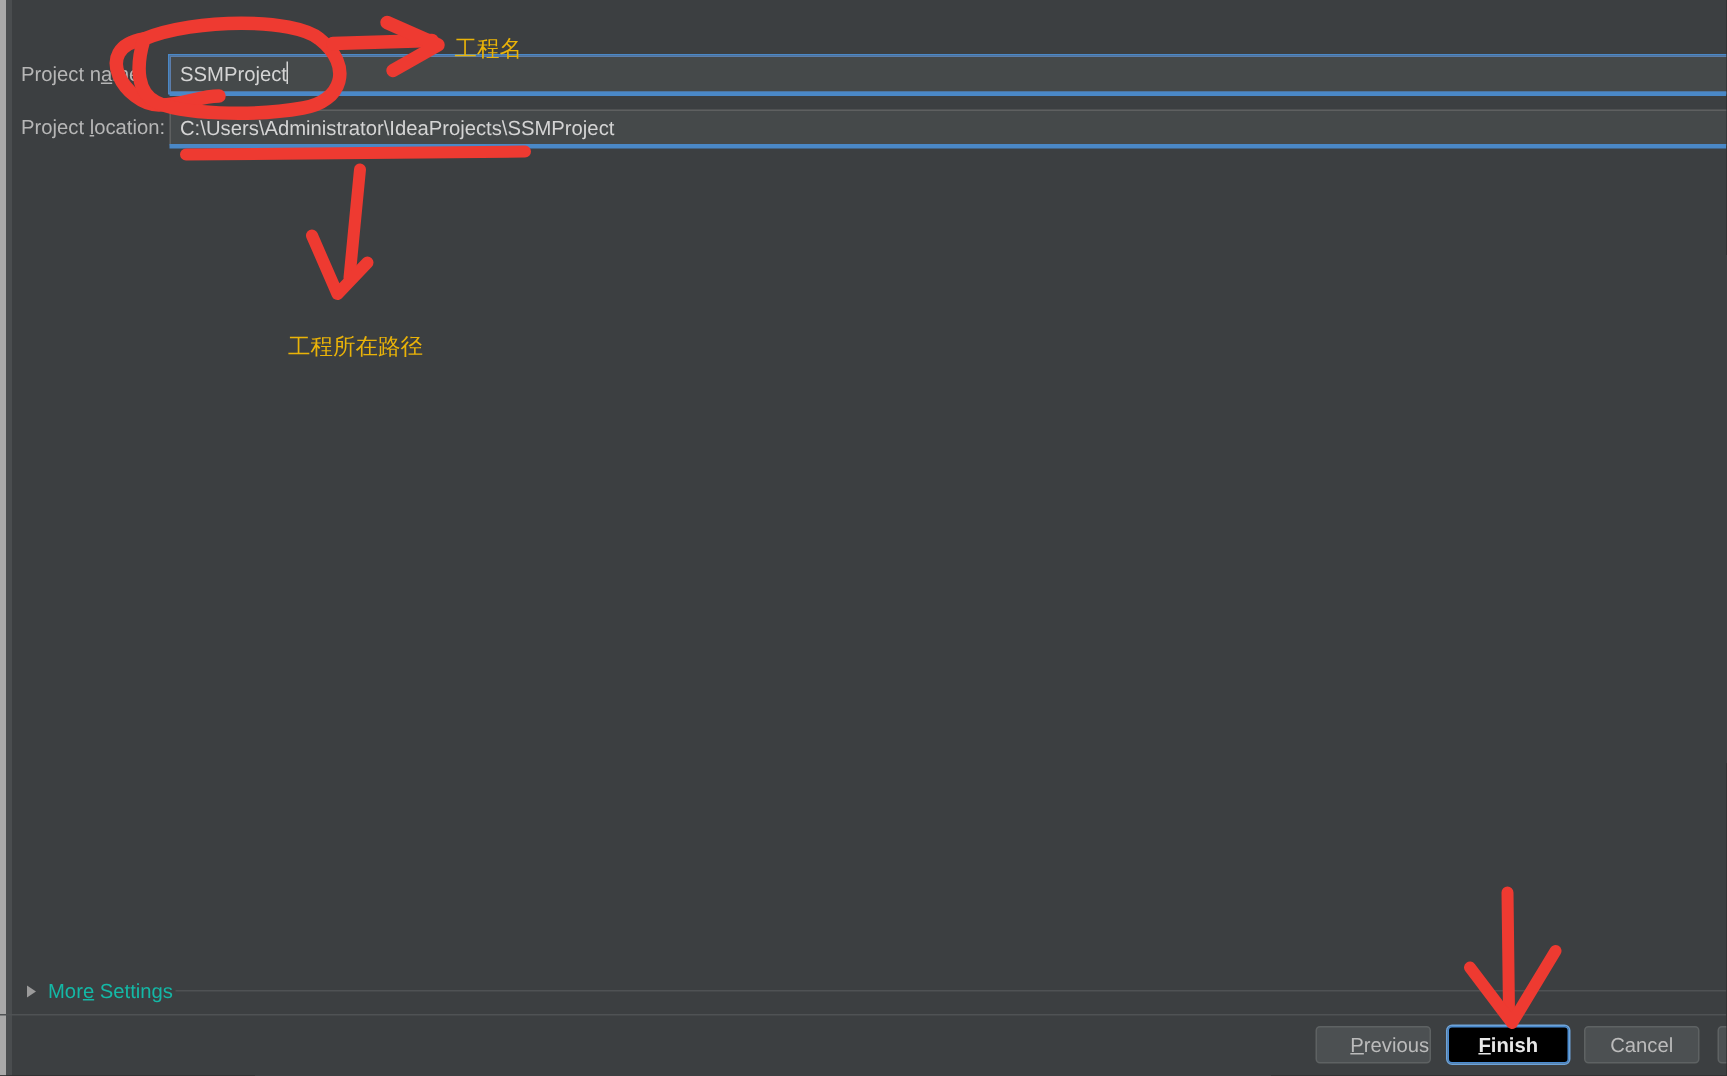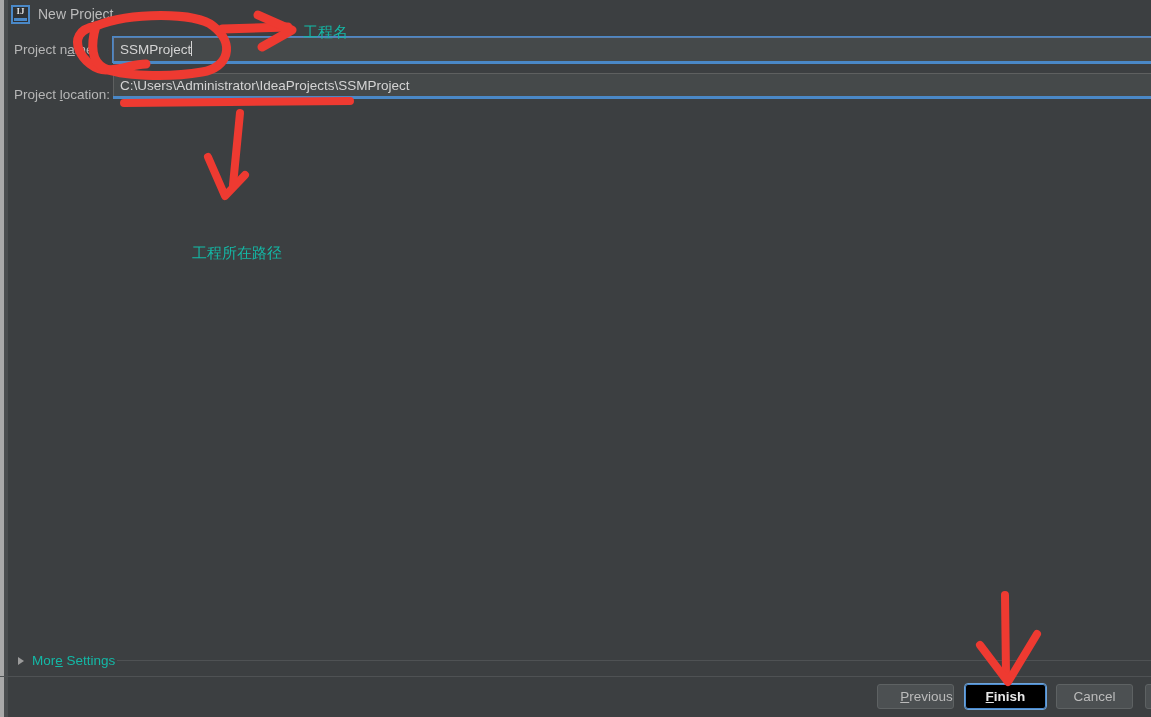--- a/index.html
+++ b/index.html
@@ -89,21 +89,21 @@
   .field-label {
     position: absolute;
     font-size: 13.5px;
     color: #b6b6b6;
     white-space: nowrap;
   }
   .field-label u {
     text-decoration: underline;
   }
   #lbl-project-name { left: 14px; top: 42px; }
-  #lbl-project-location { left: 14px; top: 87px; }
+  #lbl-project-location { left: 14px; top: 77px; }
 
   .text-field {
     position: absolute;
     box-sizing: border-box;
     background: #45494a;
     color: #d4d4d4;
     font-size: 13.5px;
     padding: 2px 6px;
     line-height: 20px;
     white-space: nowrap;
@@ -209,43 +209,36 @@
 
   
   .annot-layer {
     position: absolute;
     left: 0; top: 0;
     width: 1151px; height: 717px;
     pointer-events: none;
   }
   .annot-text {
     position: absolute;
-    color: #14b8a6;
+    color: #eab308;
     font-size: 15px;
     white-space: nowrap;
     font-family: Liberation Sans, sans-serif;
   }
   #annot-name-label { left: 303px; top: 23px; }
-  #annot-path-label { left: 192px; top: 222px; margin-top: 22px; }
+  #annot-path-label { left: 192px; top: 222px; }
 </style>
 </head>
 <body>
 
 <div id="screen">
 
   <div class="edge-strip"></div>
   <div class="edge-strip-inner"></div>
 
-  <div class="titlebar">
-    <div class="ij-icon">
-      <span class="ij-text">IJ</span>
-      <span class="ij-bar"></span>
-    </div>
-    <div class="window-title">New Project</div>
-  </div>
 
   <div class="field-label" id="lbl-project-name">Project n<u>a</u>me</div>
   <div class="text-field" id="fld-project-name"><span>SSMProject</span><span class="caret"></span></div>
   <div class="accent-line" id="accent-1"></div>
 
   <div class="field-label" id="lbl-project-location">Project <u>l</u>ocation:</div>
   <div class="text-field" id="fld-project-location"><span>C:\Users\Administrator\IdeaProjects\SSMProject</span></div>
   <div class="accent-line" id="accent-2"></div>
 
   <div class="more-settings">

